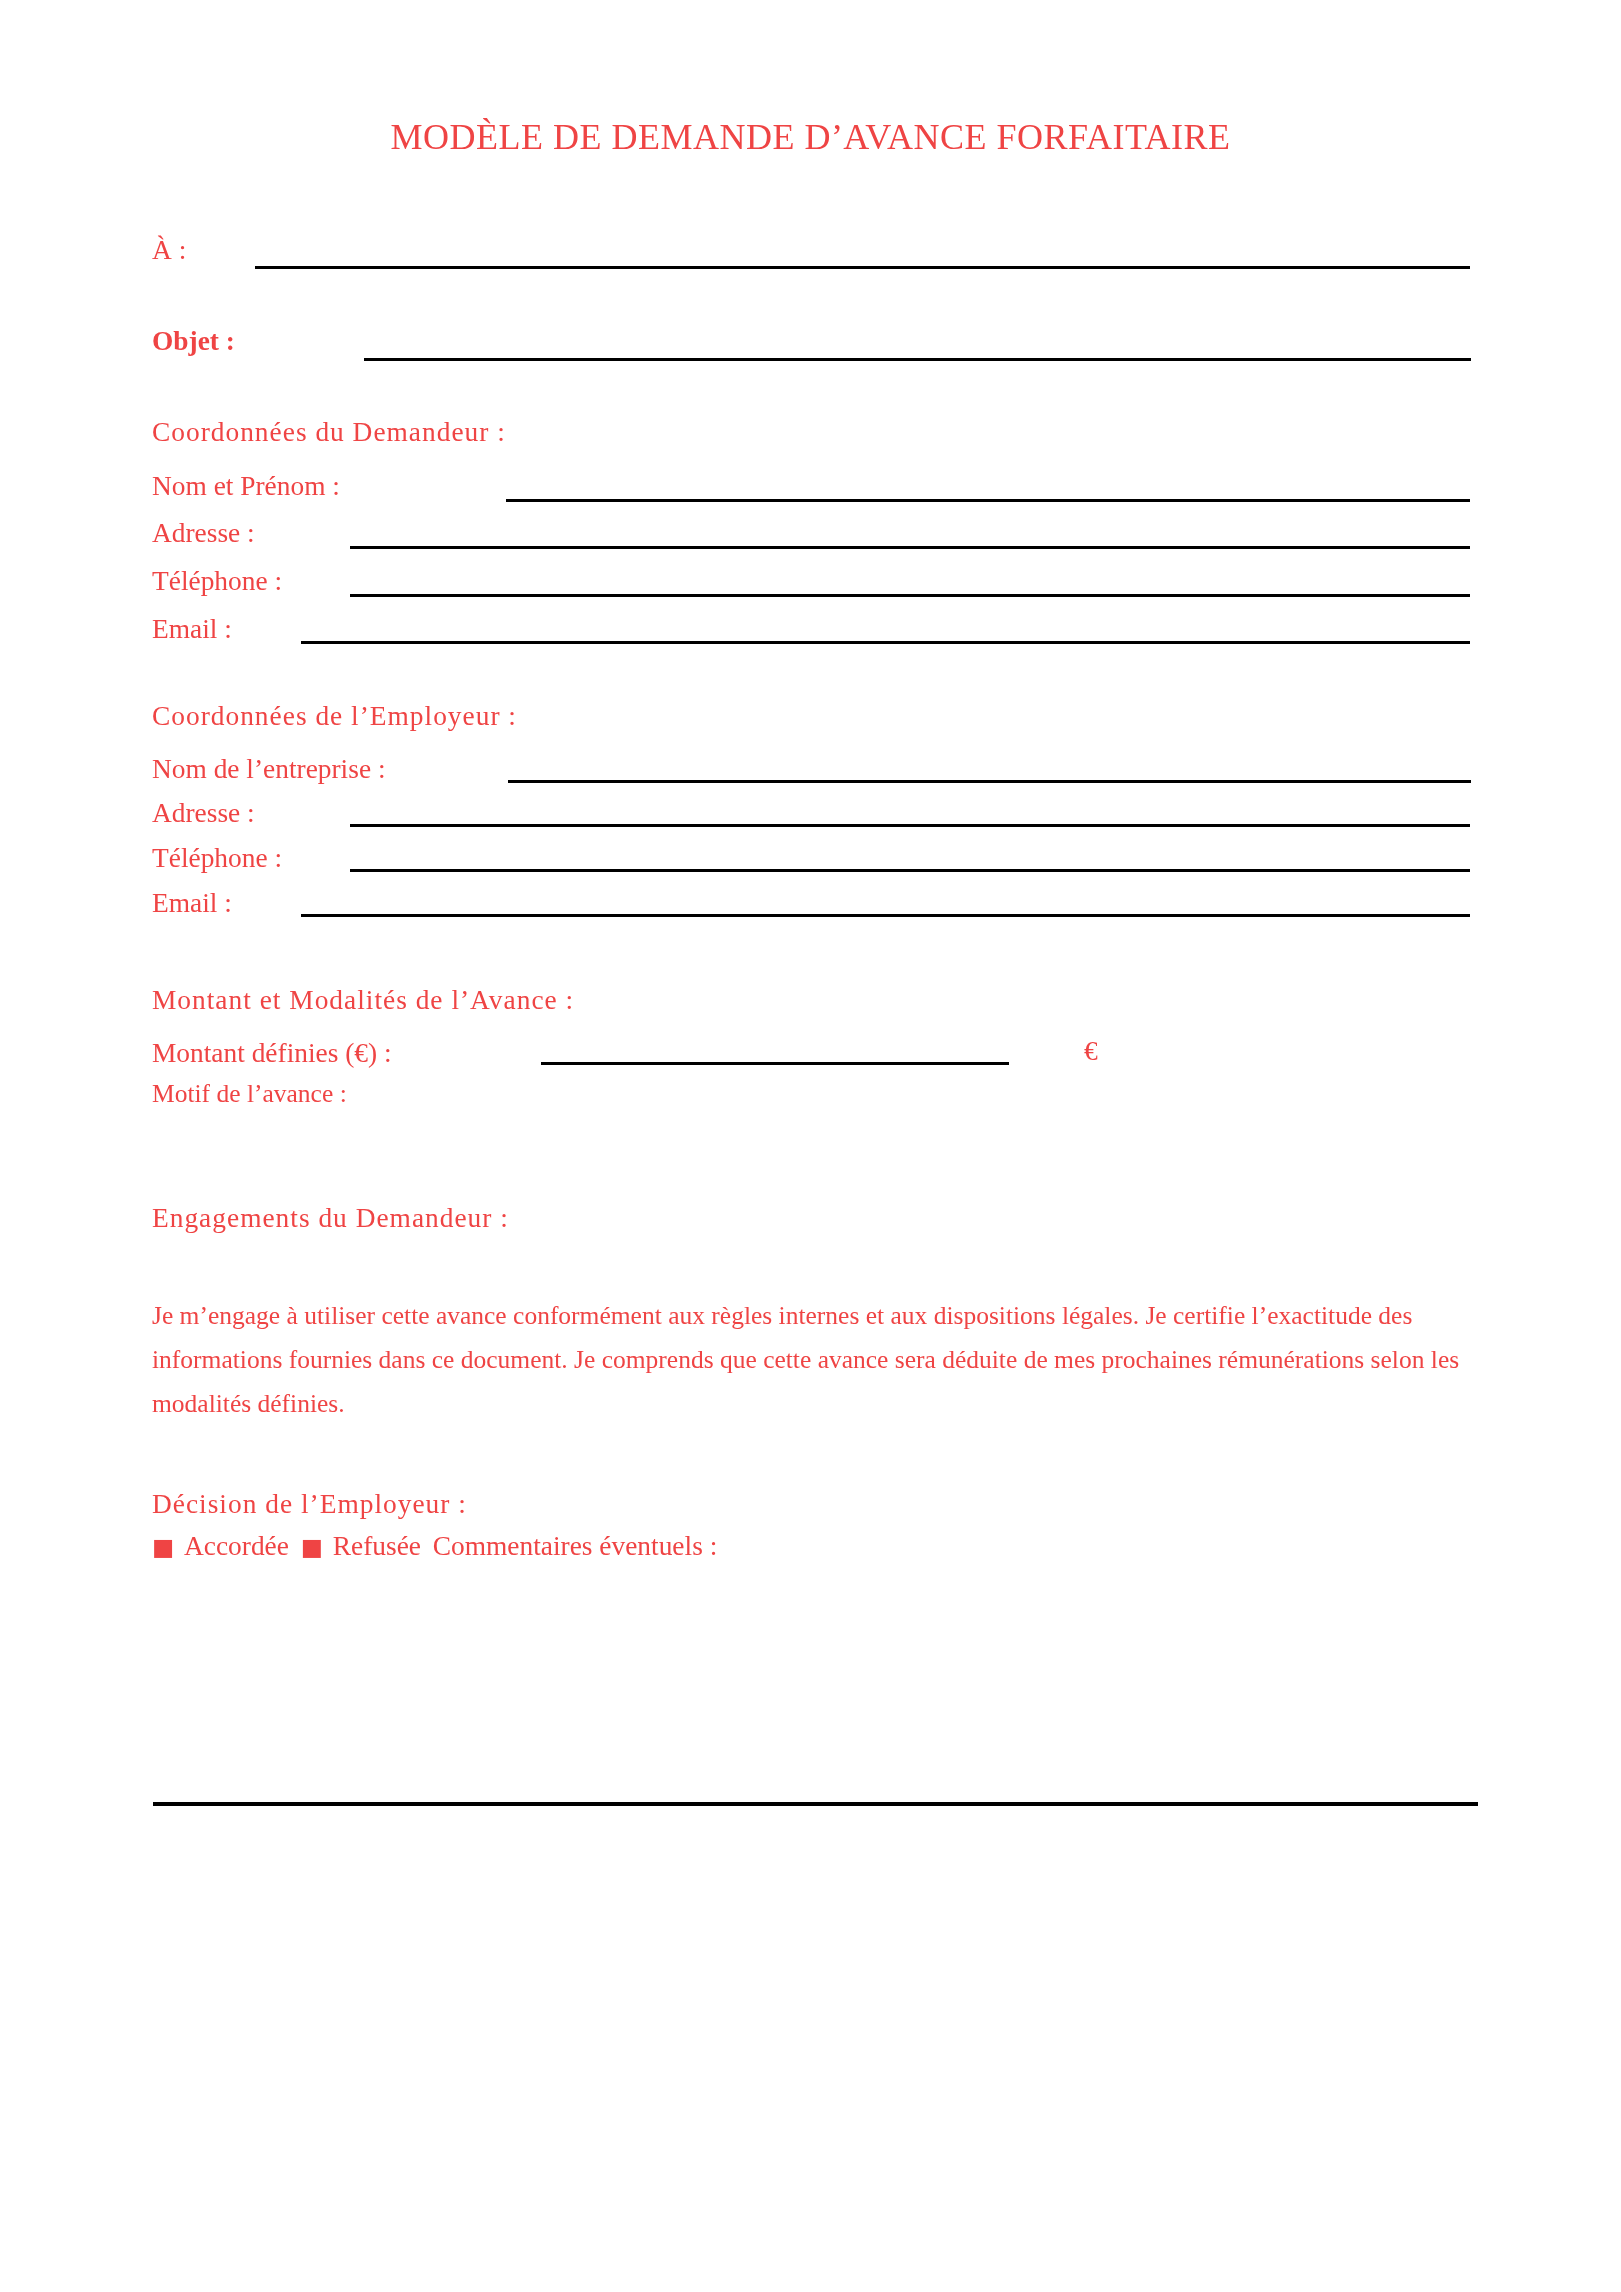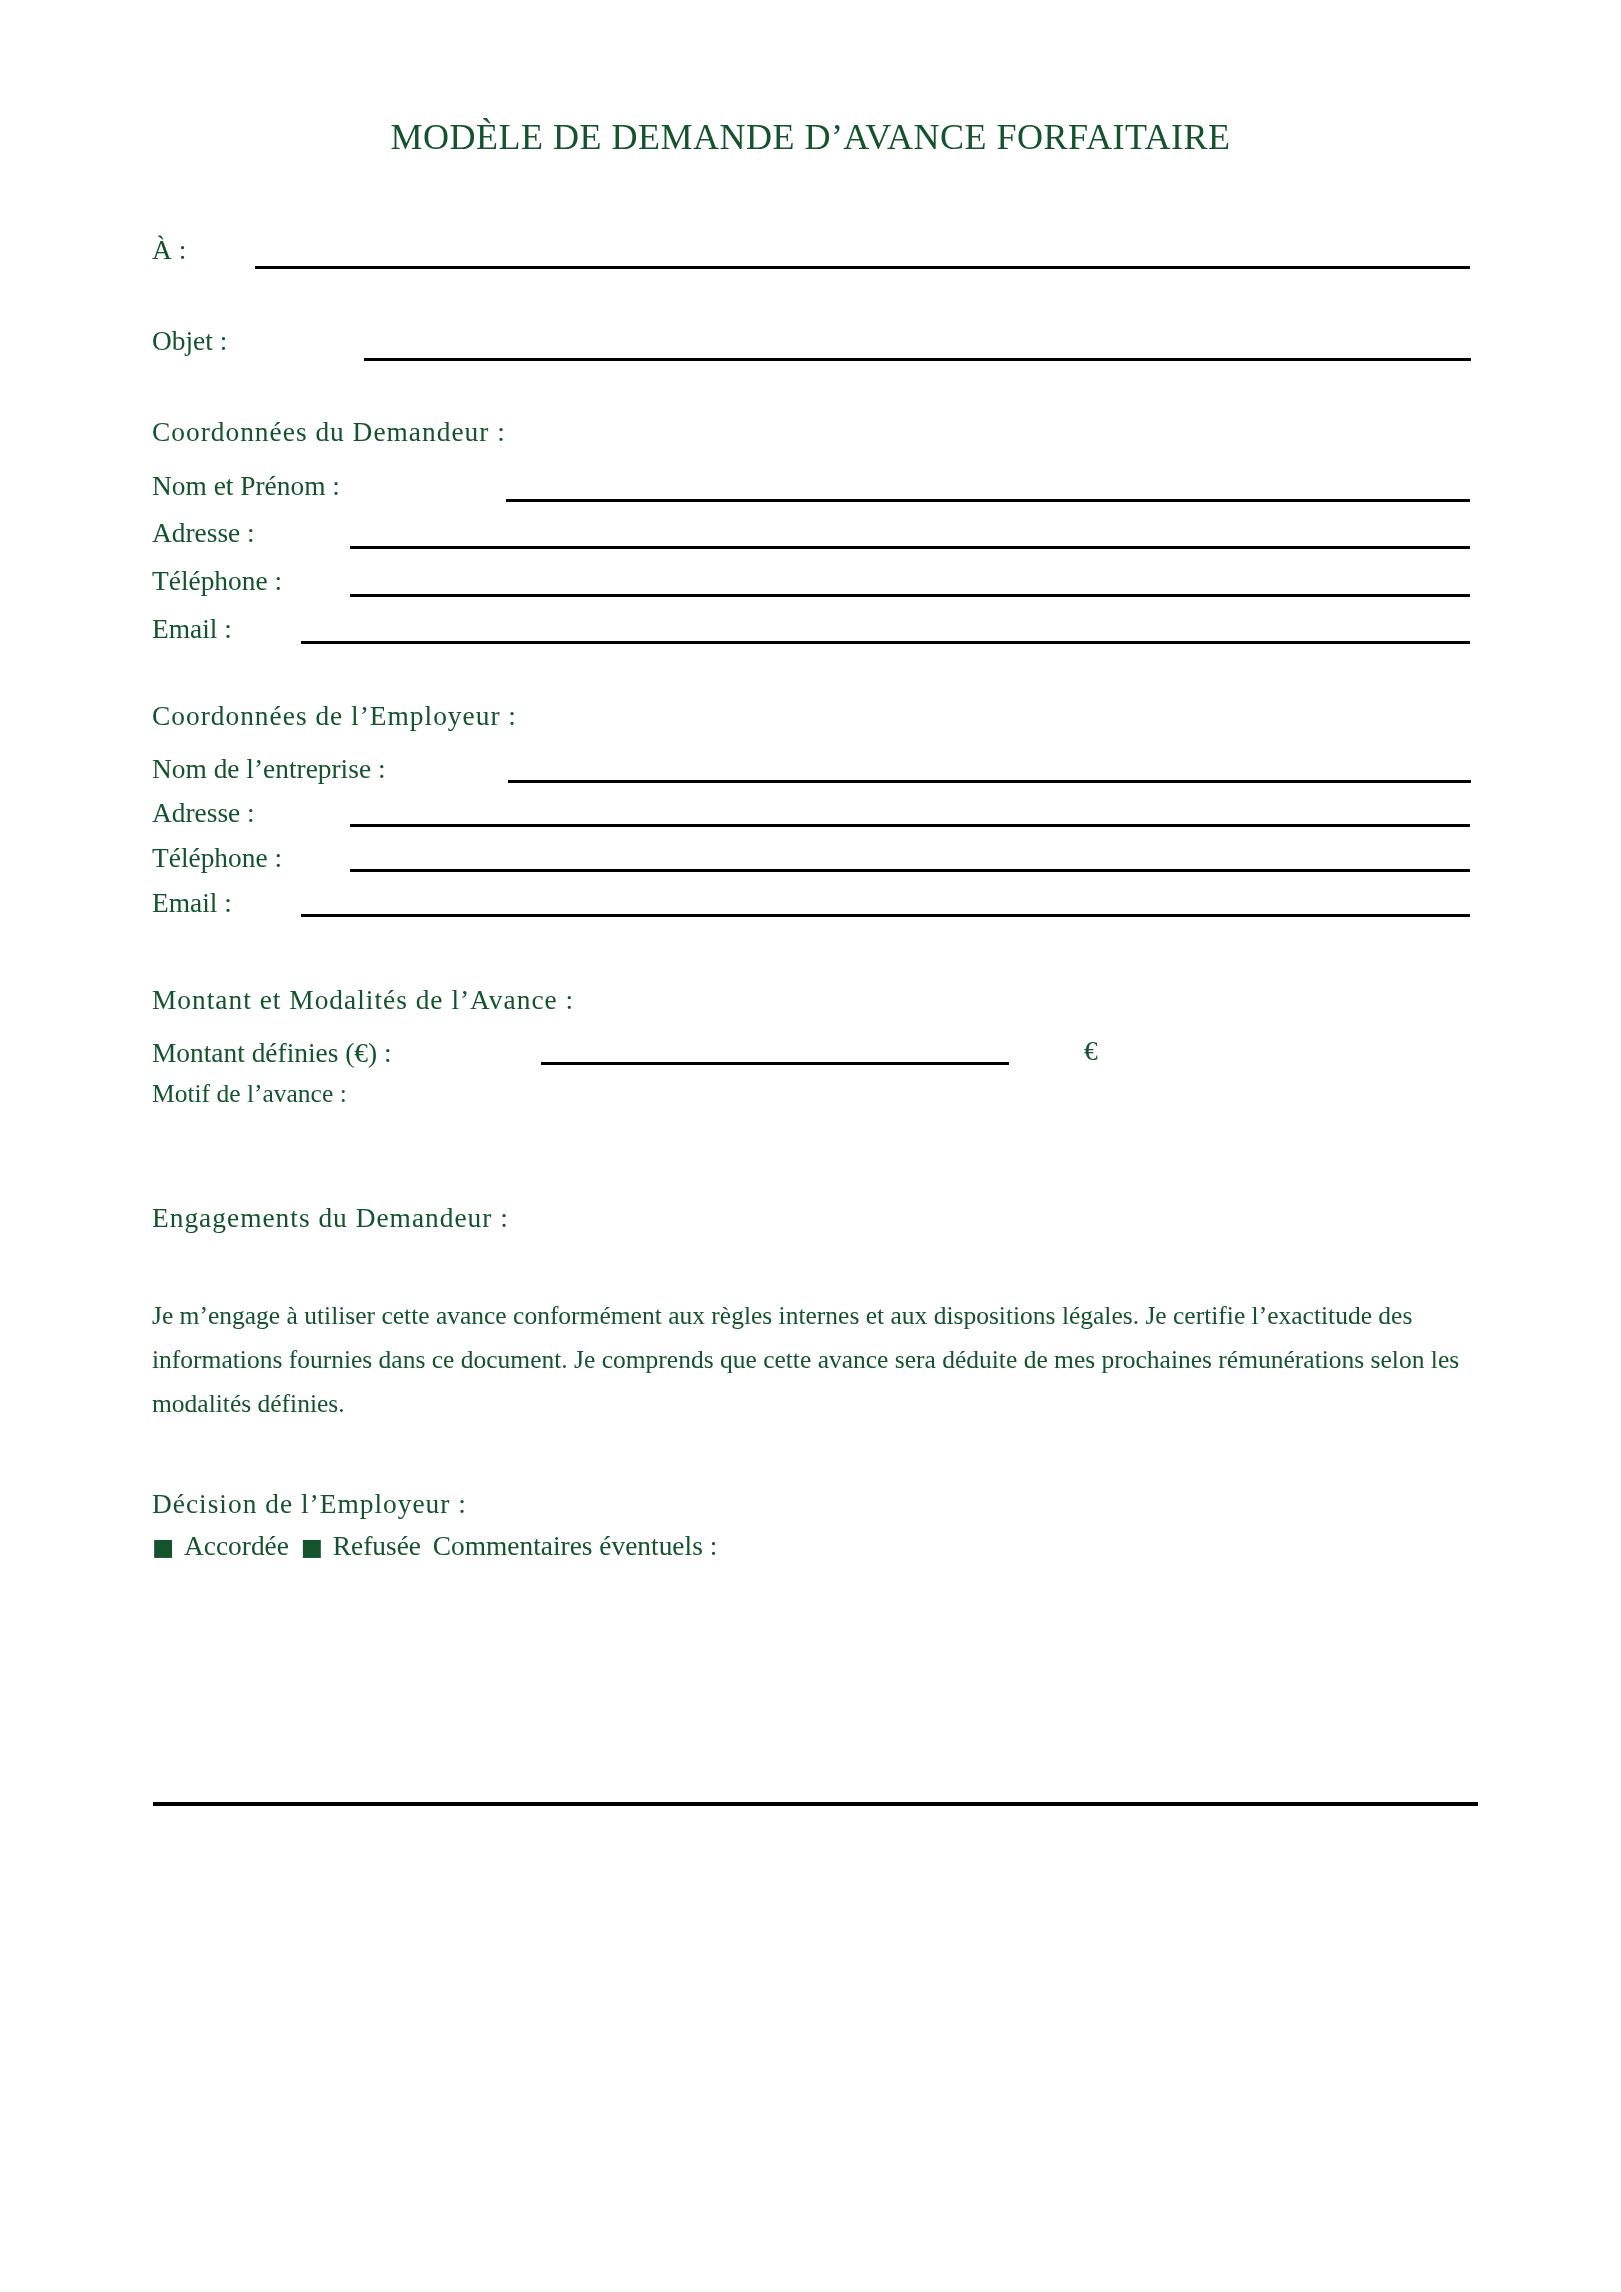--- a/index.html
+++ b/index.html
@@ -1,19 +1,19 @@
 <!DOCTYPE html>
 <html><head>
 <meta charset="utf-8">
 <style>
   html,body{margin:0;padding:0;background:#ffffff;}
   .page{
     position:relative;
     width:1621px;height:1887px;
-    background:#ffffff;color:#14532d;
+    background:#ffffff;color:#ef4444;
     font-family:"Liberation Serif","DejaVu Serif",serif;
     overflow:hidden;
   }
   .title{
     position:absolute;top:118px;left:0;width:100%;
     text-align:center;font-size:36px;line-height:1.1;
     letter-spacing:0.5px;white-space:nowrap;
   }
   .lbl{position:absolute;left:152px;font-size:27.4px;line-height:1.1;white-space:nowrap;}
   .hd{position:absolute;left:152px;font-size:27.4px;line-height:1.1;letter-spacing:1px;white-space:nowrap;}
@@ -32,21 +32,21 @@
 </head>
 <body>
 
 <div class="page">
 
   <div class="title">MODÈLE DE DEMANDE D’AVANCE FORFAITAIRE</div>
 
   <span class="lbl" style="top:235px;">À :</span>
   <div class="ln" style="left:255px;top:266px;width:1215px;"></div>
 
-  <span class="lbl" style="top:326px;">Objet :</span>
+  <span class="lbl" style="top:326px;font-weight:bold;">Objet :</span>
   <div class="ln" style="left:364px;top:358px;width:1107px;"></div>
 
   <span class="hd" style="top:417px;">Coordonnées du Demandeur :</span>
 
   <span class="lbl" style="top:471px;">Nom et Prénom :</span>
   <div class="ln" style="left:506px;top:499px;width:964px;"></div>
 
   <span class="lbl" style="top:518px;">Adresse :</span>
   <div class="ln" style="left:350px;top:546px;width:1120px;"></div>
 

